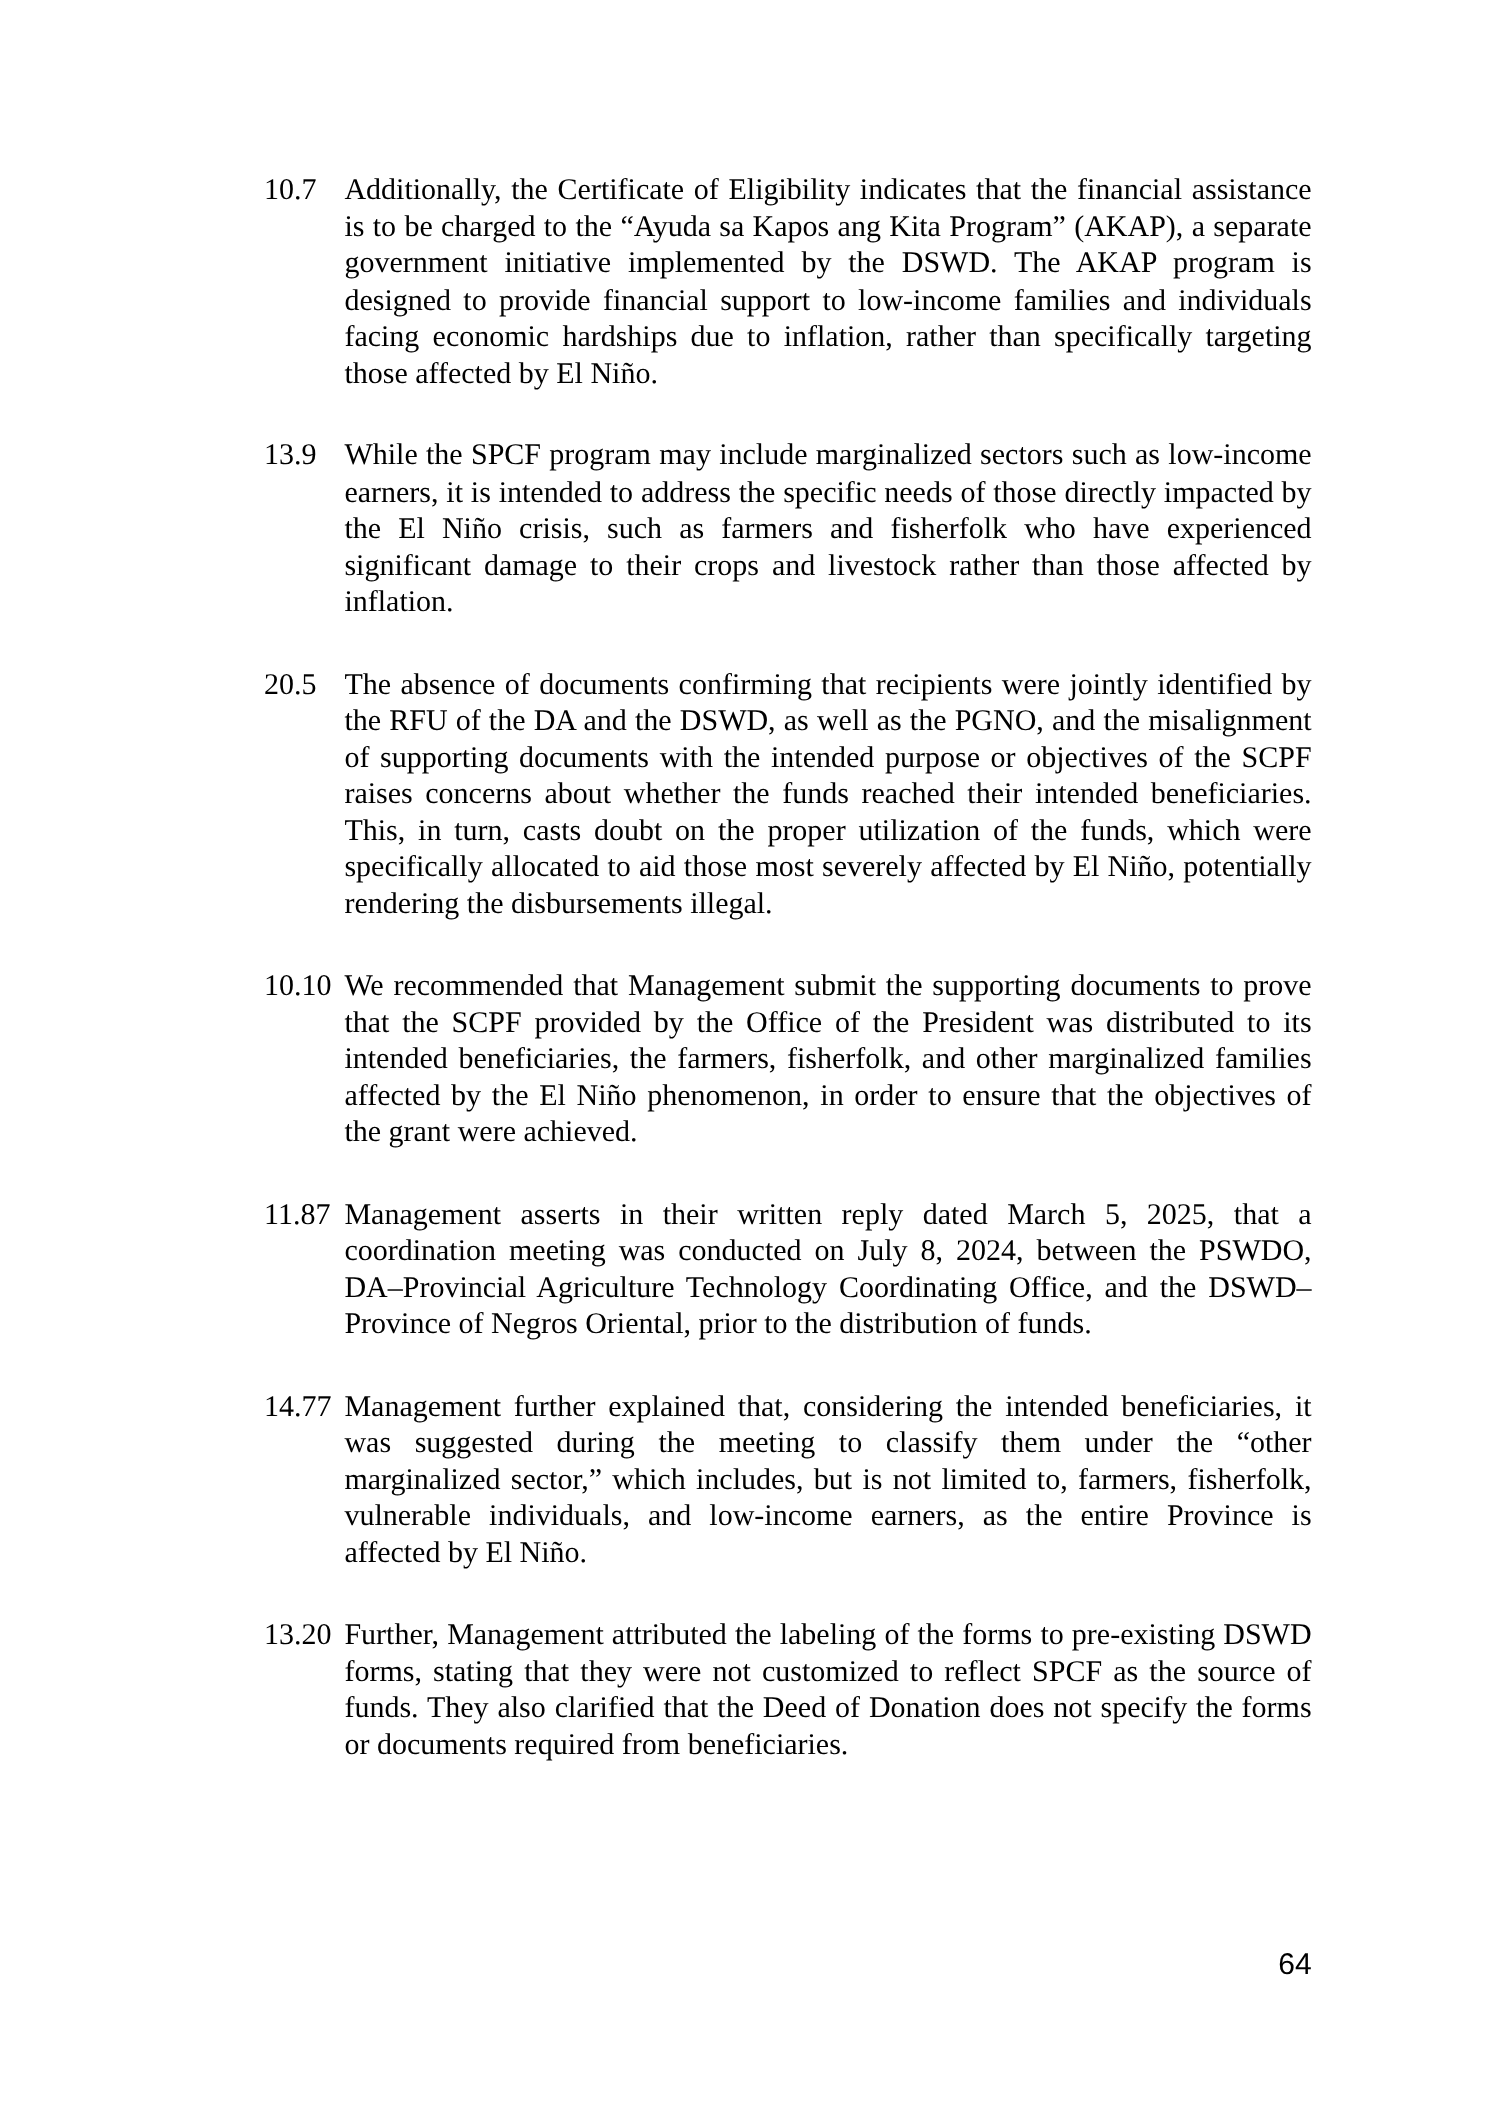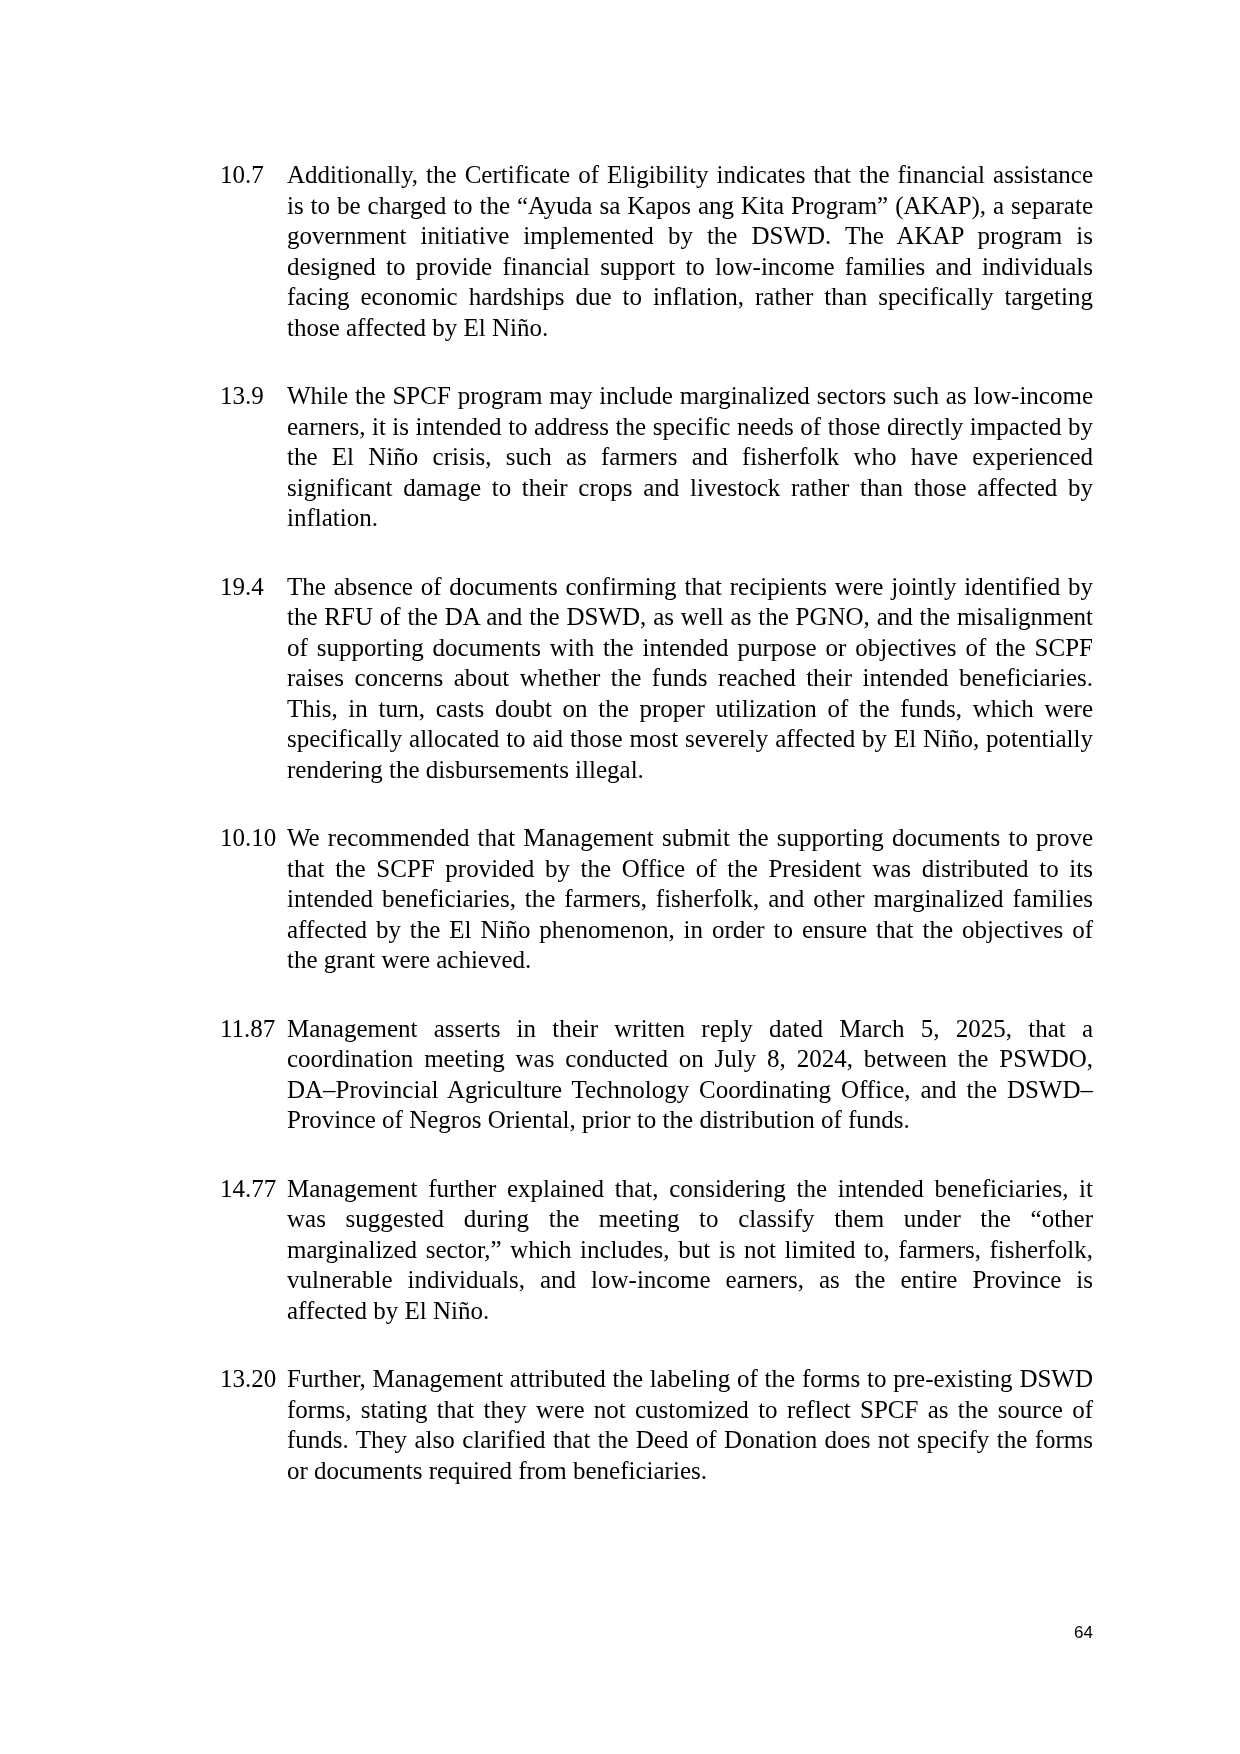--- a/index.html
+++ b/index.html
@@ -19,41 +19,41 @@
     overflow: hidden;
   }
   .content {
     width: 873px;
   }
   .para {
     display: flex;
     align-items: flex-start;
     font-size: 25px;
     line-height: 30.5px;
-    margin: 16px 0 38px 0;
+    margin: 0 0 38px 0;
   }
   .para.bold {
     font-weight: normal;
   }
   .pnum {
     flex: none;
     width: 67px;
     white-space: nowrap;
   }
   .ptext {
     flex: 1 1 auto;
     margin: 0;
     text-align: justify;
   }
   .page-number {
     position: absolute;
     top: 1624px;
     right: 147px;
     font-family: "Liberation Sans", "DejaVu Sans", sans-serif;
-    font-size: 17px;
+    font-size: 25px;
     line-height: 1.1;
     color: #000000;
   }
 </style>
 </head>
 <body>
 
 <div class="page">
   <main class="content">
 
@@ -61,21 +61,21 @@
       <span class="pnum">10.7</span>
       <p class="ptext">Additionally, the Certificate of Eligibility indicates that the financial assistance is to be charged to the “Ayuda sa Kapos ang Kita Program” (AKAP), a separate government initiative implemented by the DSWD. The AKAP program is designed to provide financial support to low-income families and individuals facing economic hardships due to inflation, rather than specifically targeting those affected by El Niño.</p>
     </div>
 
     <div class="para">
       <span class="pnum">13.9</span>
       <p class="ptext">While the SPCF program may include marginalized sectors such as low-income earners, it is intended to address the specific needs of those directly impacted by the El Niño crisis, such as farmers and fisherfolk who have experienced significant damage to their crops and livestock rather than those affected by inflation.</p>
     </div>
 
     <div class="para">
-      <span class="pnum">19.4</span>
+      <span class="pnum">20.5</span>
       <p class="ptext">The absence of documents confirming that recipients were jointly identified by the RFU of the DA and the DSWD, as well as the PGNO, and the misalignment of supporting documents with the intended purpose or objectives of the SCPF raises concerns about whether the funds reached their intended beneficiaries. This, in turn, casts doubt on the proper utilization of the funds, which were specifically allocated to aid those most severely affected by El Niño, potentially rendering the disbursements illegal.</p>
     </div>
 
     <div class="para bold">
       <span class="pnum">10.10</span>
       <p class="ptext">We recommended that Management submit the supporting documents to prove that the SCPF provided by the Office of the President was distributed to its intended beneficiaries, the farmers, fisherfolk, and other marginalized families affected by the El Niño phenomenon, in order to ensure that the objectives of the grant were achieved.</p>
     </div>
 
     <div class="para">
       <span class="pnum">11.87</span>

